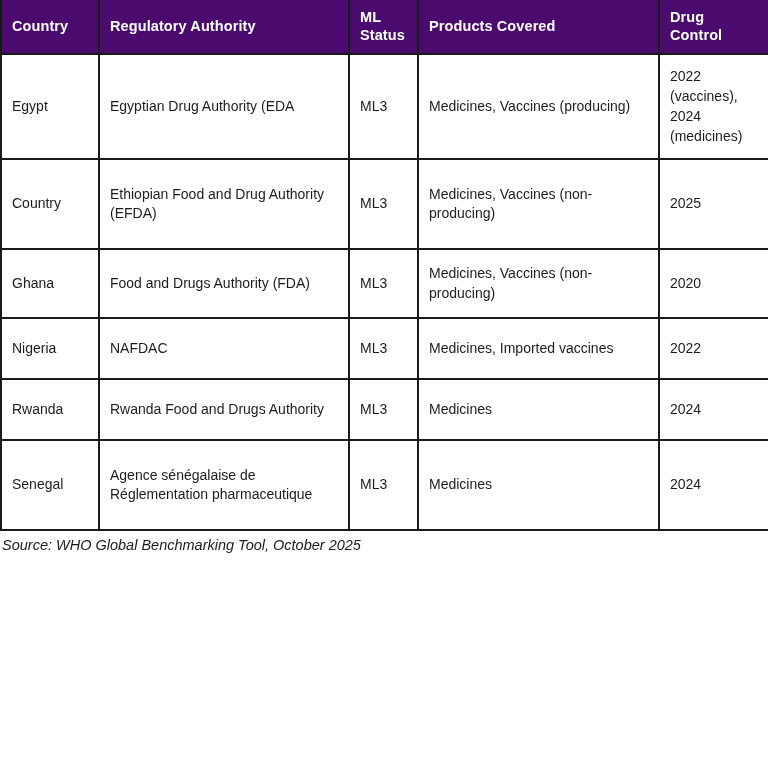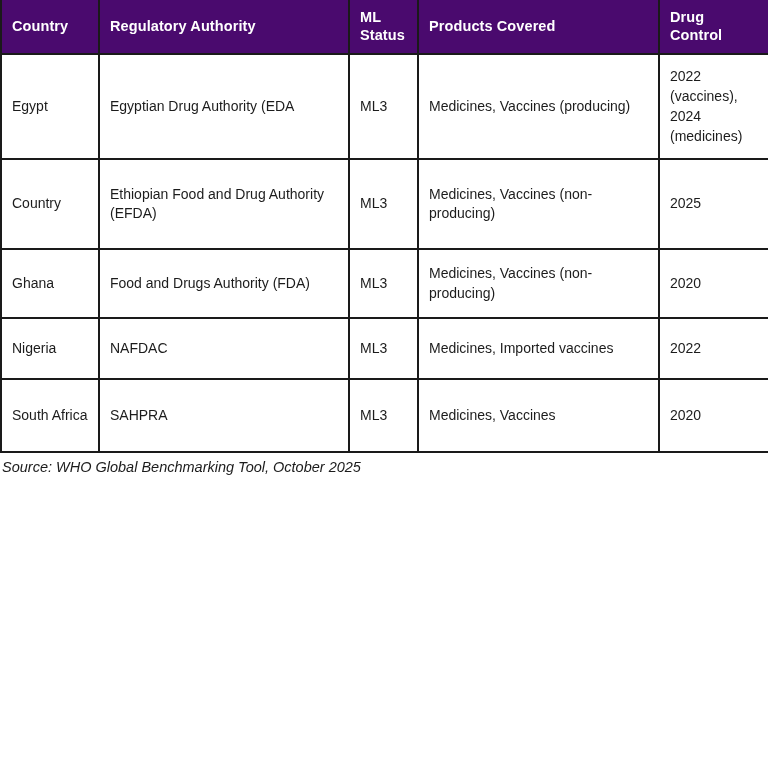--- a/index.html
+++ b/index.html
@@ -135,25 +135,32 @@
         <td>Medicines, Vaccines (non-producing)</td>
         <td>2020</td>
       </tr>
       <tr class="r-nigeria">
         <td>Nigeria</td>
         <td>NAFDAC</td>
         <td>ML3</td>
         <td>Medicines, Imported vaccines</td>
         <td>2022</td>
       </tr>
-      <tr class="r-southafrica">
-        <td>South Africa</td>
-        <td>SAHPRA</td>
+      <tr class="r-rwanda">
+        <td>Rwanda</td>
+        <td>Rwanda Food and Drugs Authority</td>
         <td>ML3</td>
-        <td>Medicines, Vaccines</td>
-        <td>2020</td>
+        <td>Medicines</td>
+        <td>2024</td>
+      </tr>
+      <tr class="r-senegal">
+        <td>Senegal</td>
+        <td>Agence sénégalaise de Réglementation pharmaceutique</td>
+        <td>ML3</td>
+        <td>Medicines</td>
+        <td>2024</td>
       </tr>
     </tbody>
   </table>
 
   <div class="source-note">Source: WHO Global Benchmarking Tool, October 2025</div>
 
 </div>
 
 </body></html>

